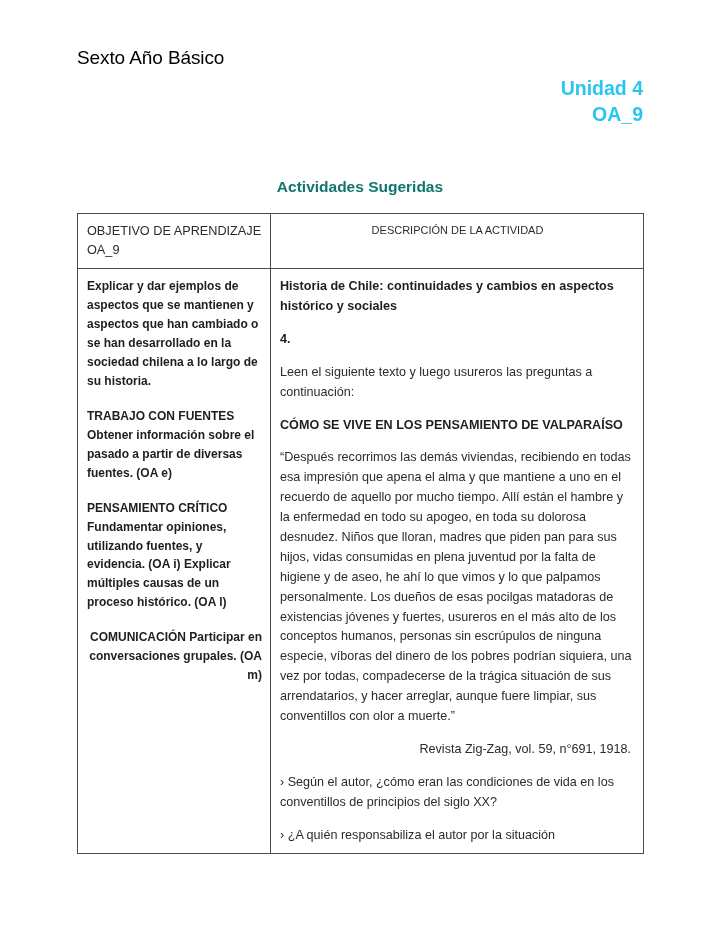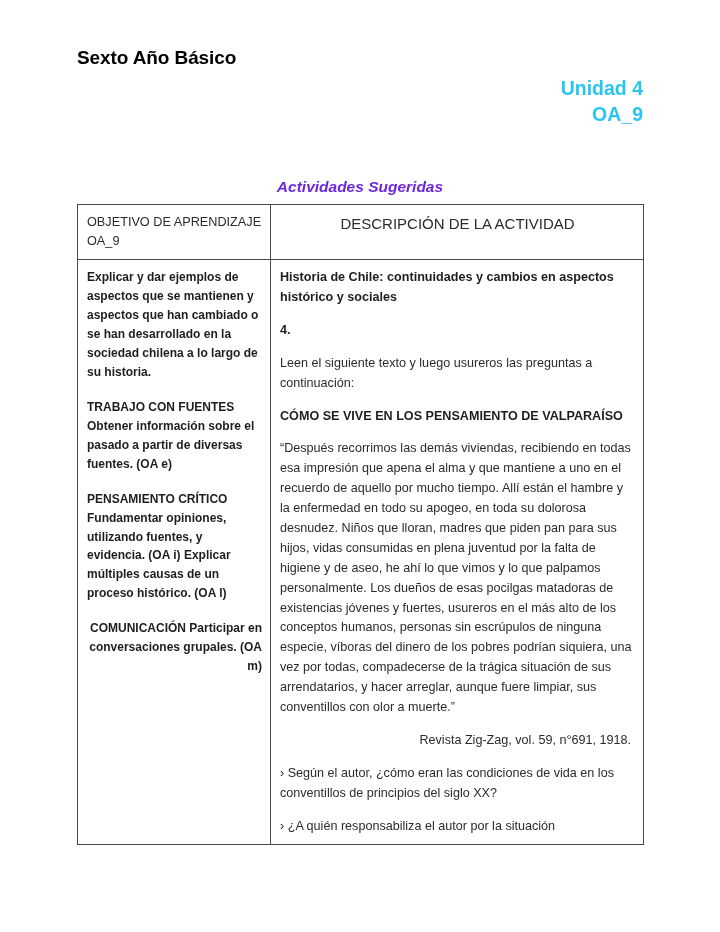--- a/index.html
+++ b/index.html
@@ -43,21 +43,21 @@
   .subject-title {
     font-size: 24.5px;
     font-weight: bold;
     color: #29c5f0;
     line-height: 1.23;
     letter-spacing: -0.1px;
     margin: 0;
   }
   .grade-title {
     font-size: 19px;
-    font-weight: bold;
+    font-weight: normal;
     color: #000000;
     line-height: 1.25;
     margin: 6px 0 0 0;
     letter-spacing: -0.1px;
   }
   .unit-block {
     text-align: right;
     flex: 0 0 auto;
     padding-top: 36px;
   }
@@ -71,29 +71,28 @@
 
   
   .section-title {
     position: absolute;
     left: 77px;
     top: 178px;
     width: 566px;
     text-align: center;
     font-size: 15.5px;
     font-weight: bold;
-    color: #6d28d9;
-    font-style: italic;
+    color: #0f766e;
   }
 
   
   .activity-table {
     position: absolute;
     left: 77px;
-    top: 204px;
+    top: 213px;
     width: 566px;
     border-collapse: collapse;
     table-layout: fixed;
     padding-left: 28px;
   }
   .activity-table td {
     border: 1px solid #4a4a4a;
     vertical-align: top;
     padding: 8px 8px 8px 9px;
   }
@@ -101,21 +100,21 @@
   .col-right { width: 373px; }
 
   .th-left {
     font-size: 12.7px;
     font-weight: normal;
     color: #2b2b2b;
     line-height: 1.5;
     height: 48px;
   }
   .th-right {
-    font-size: 15px;
+    font-size: 11px;
     font-weight: normal;
     color: #2b2b2b;
     text-align: center;
     line-height: 1.5;
   }
 
   .cell-left {
     font-size: 12px;
     font-weight: bold;
     color: #1e1e1e;

